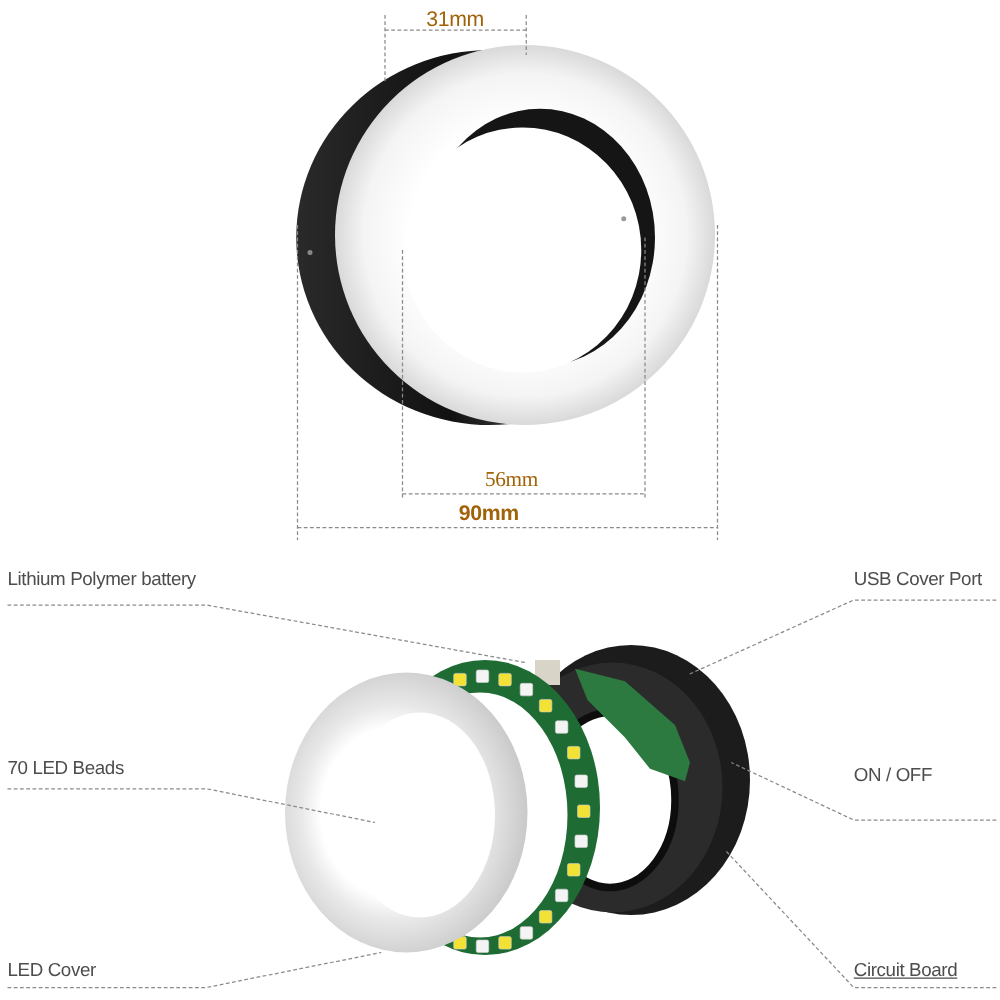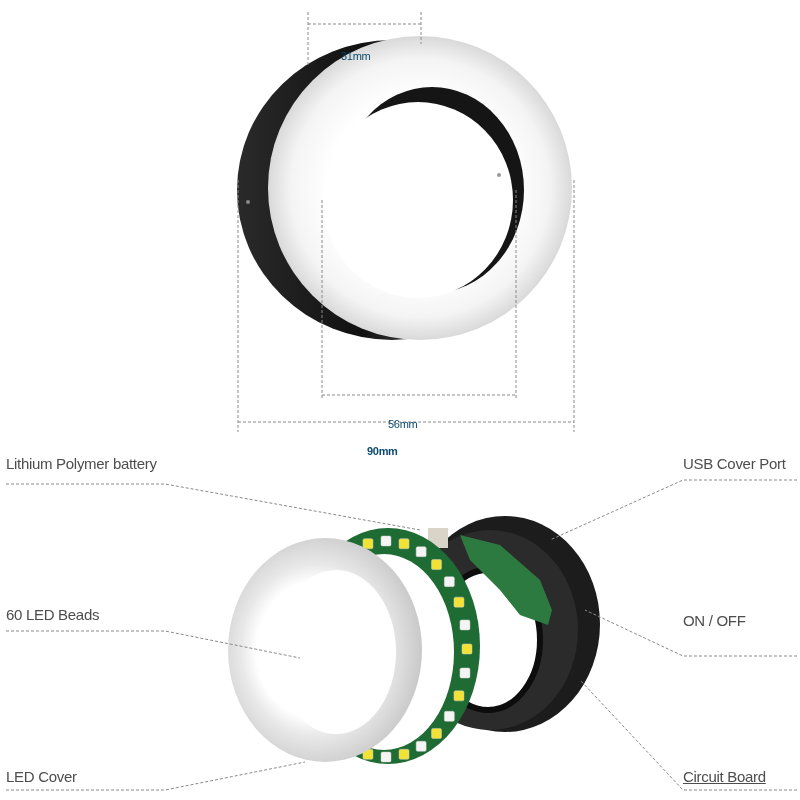--- a/index.html
+++ b/index.html
@@ -1,19 +1,19 @@
 <!DOCTYPE html>
 <html><head>
 <meta charset="utf-8">
 <style>
   html, body { margin:0; padding:0; background:#ffffff; }
   body { width:800px; height:800px; position:relative; overflow:hidden;
          font-family:"Liberation Sans", "DejaVu Sans", sans-serif; color:#4a4a4a; }
   .label { position:absolute; font-size:15px; color:#4d4d4d; letter-spacing:-0.3px; white-space:nowrap;text-align:center; }
-  .dim { position:absolute; font-size:11px; color:#0c4a6e; letter-spacing:-0.3px; white-space:nowrap;margin-top:44px; }
+  .dim { position:absolute; font-size:17px; color:#a16207; letter-spacing:-0.3px; white-space:nowrap; }
   svg { position:absolute; left:0; top:0; }
 </style>
 </head>
 <body>
 
 <svg width="800" height="800" viewBox="0 0 800 800">
   <defs>
     <radialGradient id="faceGrad" cx="50%" cy="50%" r="50%">
       <stop offset="60%" stop-color="#ffffff"></stop>
       <stop offset="85%" stop-color="#f4f4f4"></stop>
@@ -114,21 +114,21 @@
     <polyline points="6,484 165,484 420,530"></polyline>
     <polyline points="797,480 683,480 550,540"></polyline>
     <polyline points="6,631 165,631 300,658"></polyline>
     <polyline points="797,656 683,656 585,610"></polyline>
     <polyline points="6,790 165,790 305,762"></polyline>
     <polyline points="797,790 683,790 580,680"></polyline>
   </g>
 </svg>
 
 <div class="dim" style="left:341px;top:6px;">31mm</div>
-<div class="dim" style="left:388px;top:374px;">56mm</div>
+<div class="dim" style="left:388px;top:374px;font-family:Liberation Serif, serif;">56mm</div>
 <div class="dim" style="left:367px;top:401px;font-weight:bold;">90mm</div>
 
 <div class="label" style="left:6px;top:455px;">Lithium Polymer battery</div>
 <div class="label" style="left:683px;top:455px;">USB Cover Port</div>
-<div class="label" style="left:6px;top:606px;">60 LED Beads</div>
+<div class="label" style="left:6px;top:606px;">70 LED Beads</div>
 <div class="label" style="left:683px;top:612px;">ON / OFF</div>
 <div class="label" style="left:6px;top:768px;">LED Cover</div>
 <div class="label" style="left:683px;top:768px;text-decoration:underline;">Circuit Board</div>
 
 </body></html>

